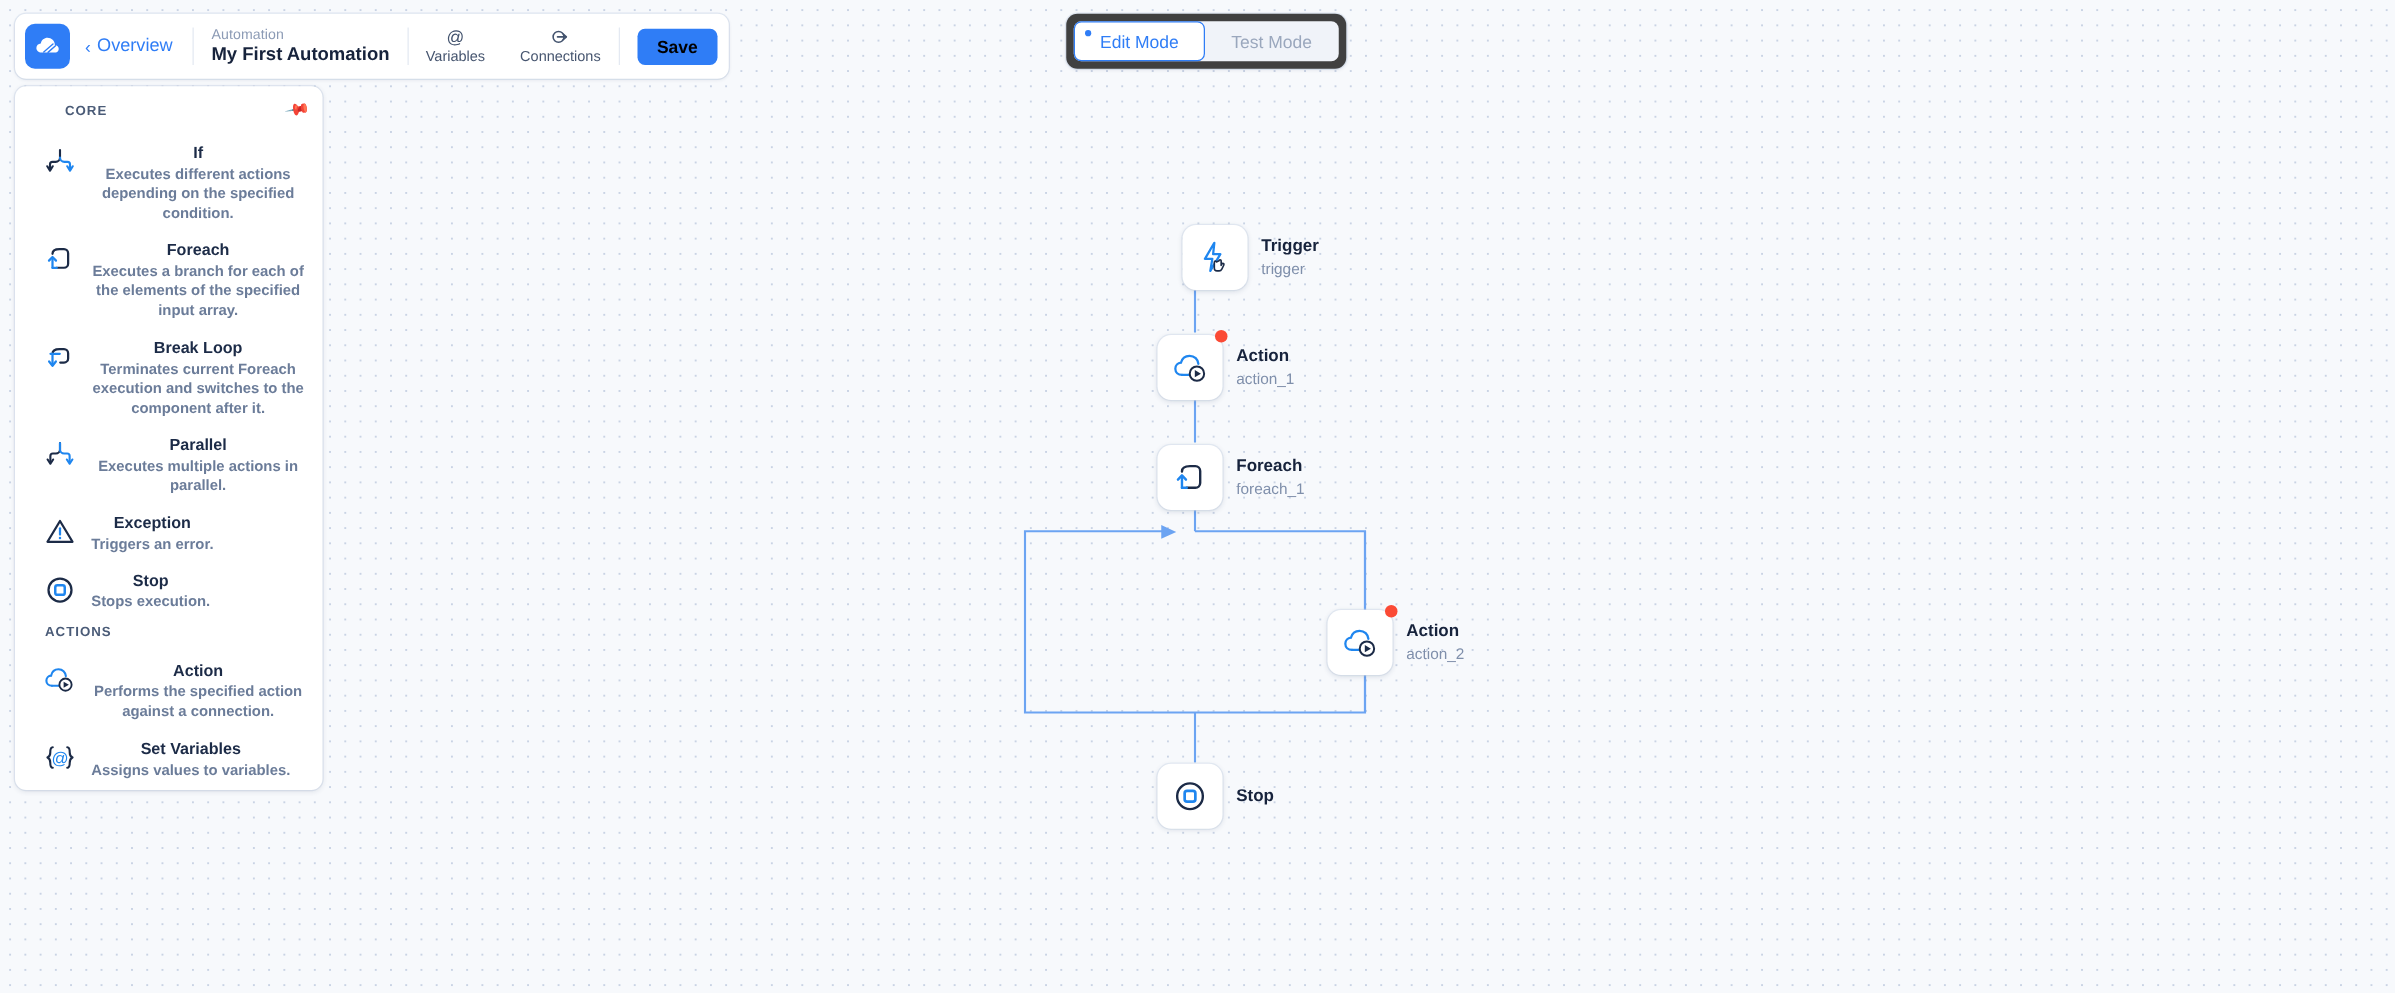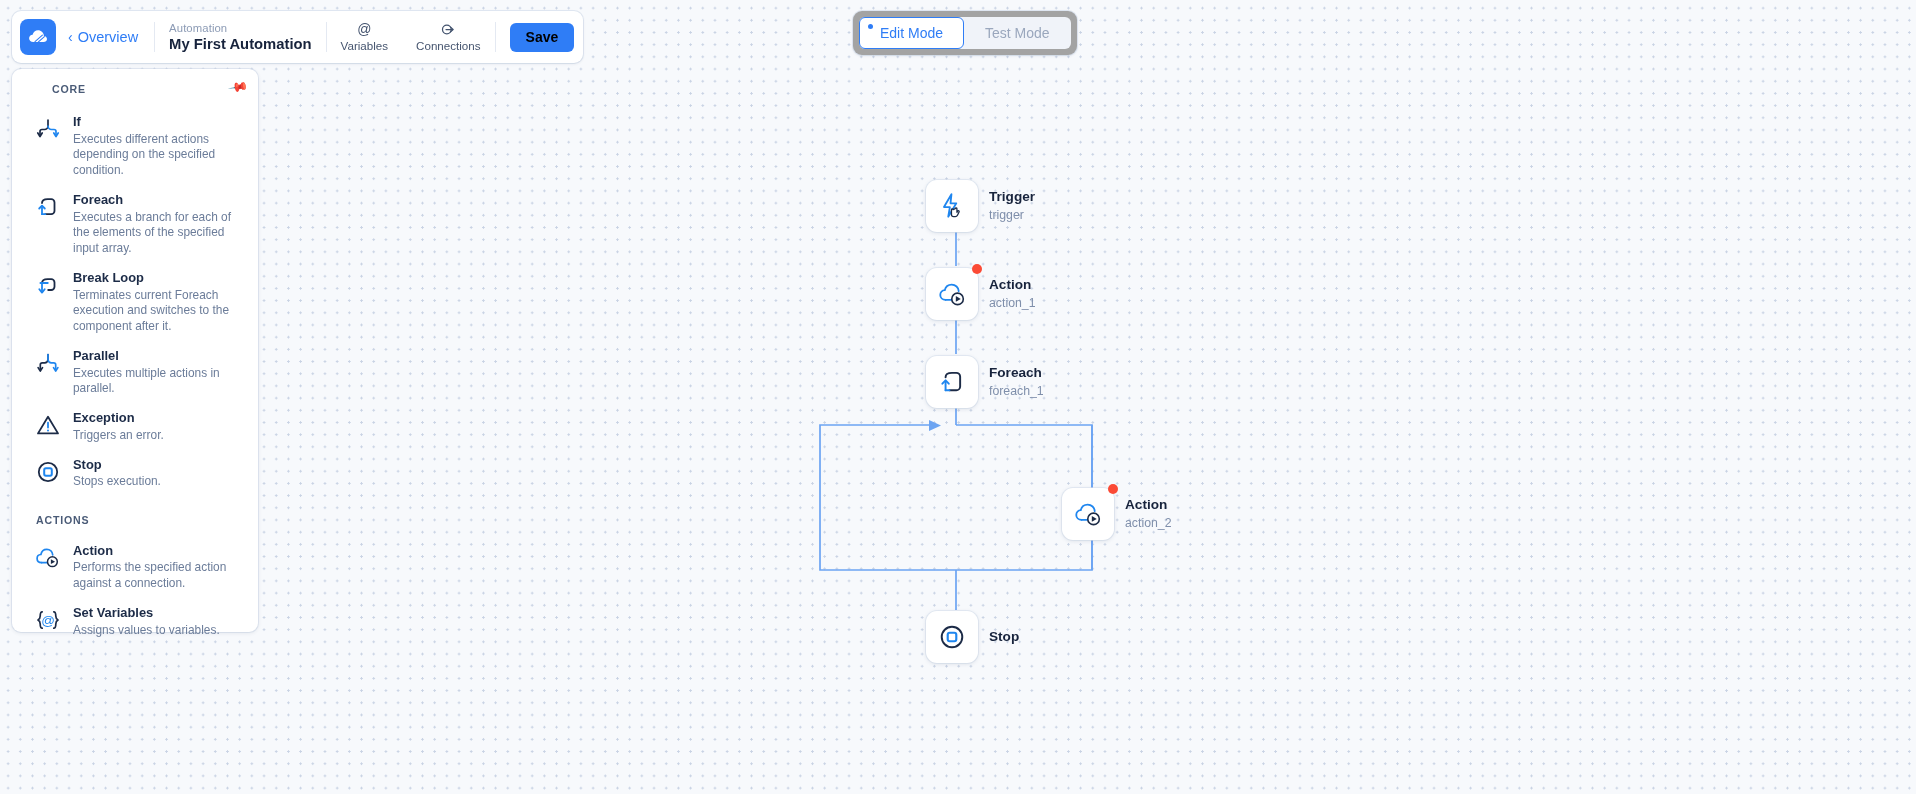--- a/index.html
+++ b/index.html
@@ -55,21 +55,21 @@
     background: #2f7df6; color: #000000;
     font-size: 14px; font-weight: bold;
     border: none; border-radius: 6px;
     height: 29px; padding: 0 16px; cursor: pointer;
     font-family: "Liberation Sans", sans-serif;
   }
 
   
   #modewrap {
     position: absolute; left: 853px; top: 11px;
-    background: #a3a3a3; border-radius: 9px;
+    background: #404040; border-radius: 9px;
     box-shadow: 0 1px 3px rgba(32,52,90,.10), 0 0 0 1px rgba(210,220,235,.55);
     padding: 6px;
     display: flex; align-items: center;
   }
   #modeinner { display: flex; background: #f0f3f9; border-radius: 6px; }
   .modebtn {
     position: relative;
     font-size: 14px; padding: 7px 20px; border-radius: 6px;
     cursor: pointer; white-space: nowrap;
   }
@@ -89,38 +89,38 @@
     width: 246px; height: 563px;
     background: #fff; border-radius: 9px;
     box-shadow: 0 1px 4px rgba(32,52,90,.11), 0 0 0 1px rgba(210,220,235,.5);
     padding: 14px 0 0 0;
   }
   .sechead {
     font-size: 10.6px; font-weight: bold; letter-spacing: .8px;
     color: #4a5b77; padding: 0 0 0 24px;
   }
   #corehead { margin-bottom: 12px; padding-left: 40px; }
-  #actionshead { margin-top: 18px; margin-bottom: 10px; }
+  #actionshead { margin-top: 4px; margin-bottom: 10px; }
   #pin {
     position: absolute; right: 12px; top: 11px;
     font-size: 13px; color: #7c8dab; cursor: pointer;
     transform: rotate(35deg);
   }
   .pitem {
     display: flex; align-items: flex-start; gap: 11px;
-    padding: 6px 14px 6px 22px; cursor: pointer;
+    padding: 6px 14px 6px 22px; cursor: pointer; text-align: center;
   }
   .picon {
     width: 28px; height: 28px; flex: none;
     display: flex; align-items: center; justify-content: center;
     margin-top: 2px;
   }
   .ptext { padding-top: 1px; }
   .ptitle { font-size: 12.9px; font-weight: bold; color: #1c2b47; line-height: 1.28; }
-  .pdesc { font-size: 11.9px; color: #6b7c99; line-height: 1.33; margin-top: 1px; }
+  .pdesc { font-size: 11.9px; color: #6b7c99; line-height: 1.33; margin-top: 1px; font-weight: bold; }
 
   
   #canvas { position: absolute; inset: 0; }
   #edges { position: absolute; left: 0; top: 0; width: 1916px; height: 794px; }
   .node { position: absolute; display: flex; align-items: center; gap: 11px; }
   .nbox {
     width: 52px; height: 52px; border-radius: 11px;
     background: #fff;
     box-shadow: 0 1px 4px rgba(32,52,90,.13), 0 0 0 1px rgba(222,230,242,.6);
     display: flex; align-items: center; justify-content: center;
@@ -147,21 +147,21 @@
     <line x1="956" y1="408" x2="956" y2="425" stroke="#6ca4f2" stroke-width="1.7"></line>
 
     <path d="M 956 425 L 1092 425 L 1092 570 L 820 570 L 820 425 L 935 425" fill="none" stroke="#6ca4f2" stroke-width="1.7"></path>
     <polygon points="929,420 941,425.5 929,431" fill="#6ca4f2"></polygon>
 
     <line x1="1092" y1="425" x2="1092" y2="570" stroke="#6ca4f2" stroke-width="1.7"></line>
 
     <line x1="956" y1="570" x2="956" y2="610" stroke="#6ca4f2" stroke-width="1.7"></line>
   </svg>
 
-  <div class="node" style="left:926px; top:180px;">
+  <div class="node" style="left:946px; top:180px;">
     <div class="nbox">
       <svg width="30" height="30" viewBox="0 0 28 28">
         <path d="M13.5 3 L6.5 15 L12 15 L10.5 24 L18 11.5 L12.6 11.5 Z" fill="none" stroke="#1f86ef" stroke-width="1.7" stroke-linejoin="round"></path>
         <path d="M17 16.5 c0-1 1.6-1 1.6 0 v3.4 l.6-1.1 c.5-.9 1.9-.2 1.4.8 l-1.5 3.1 c-.4.8-1 1.3-2 1.3 h-1.6 c-1.3 0-2-.8-2-2 v-4.6 c0-1 1.5-1 1.5 0 z" fill="#fff" stroke="#1c2b47" stroke-width="1.2" stroke-linejoin="round"></path>
       </svg>
     </div>
     <div>
       <div class="nlabel">Trigger</div>
       <div class="nsub">trigger</div>
     </div>

